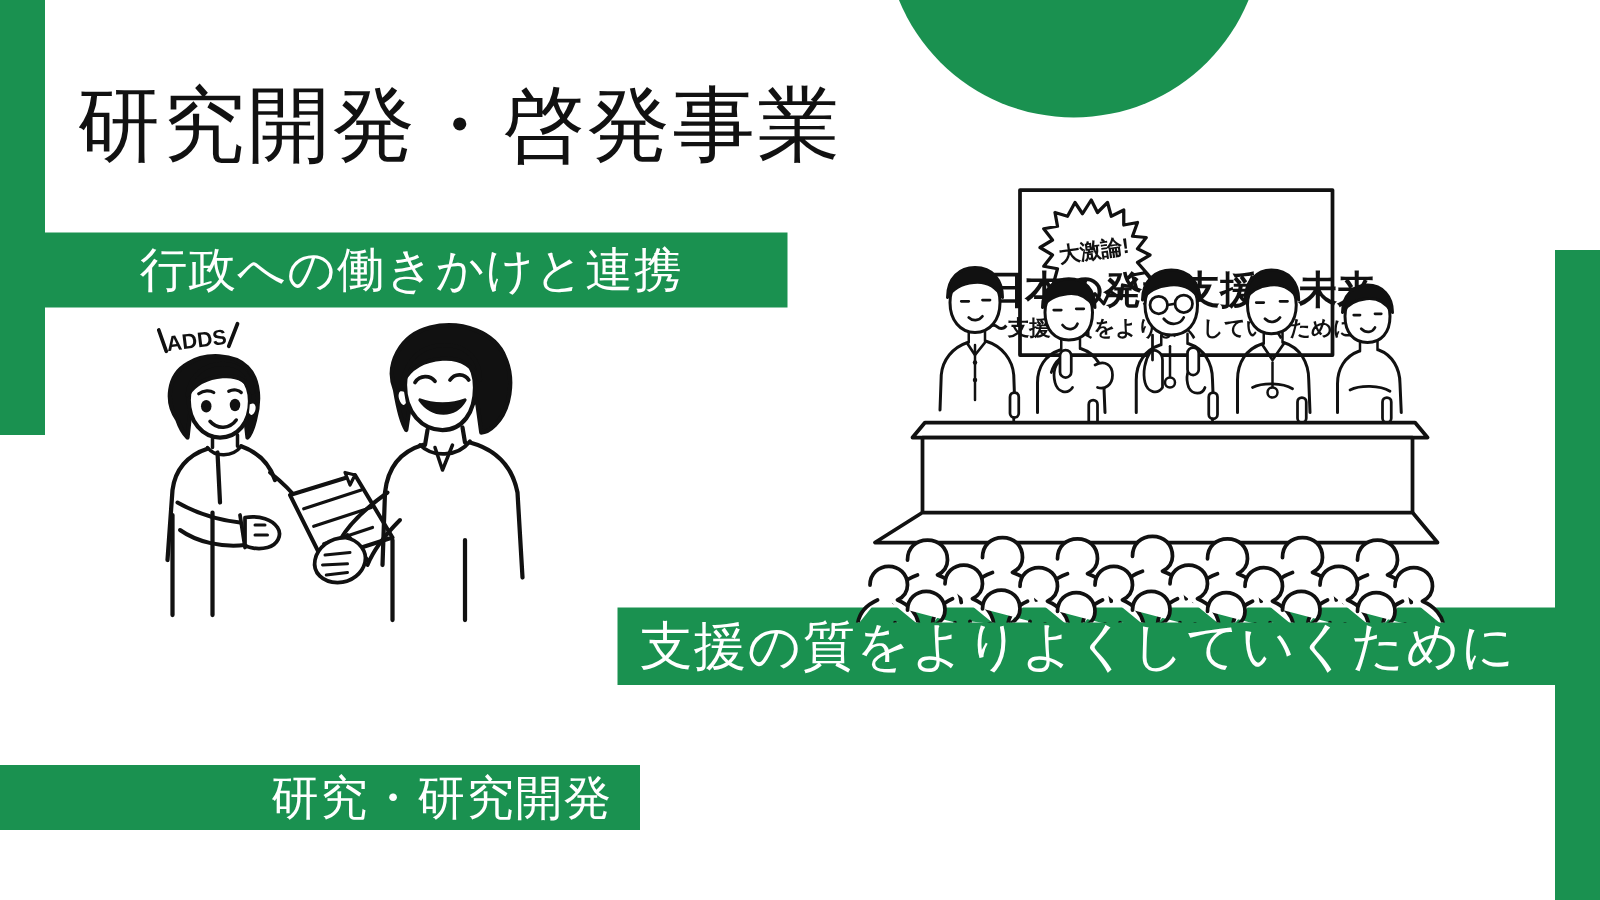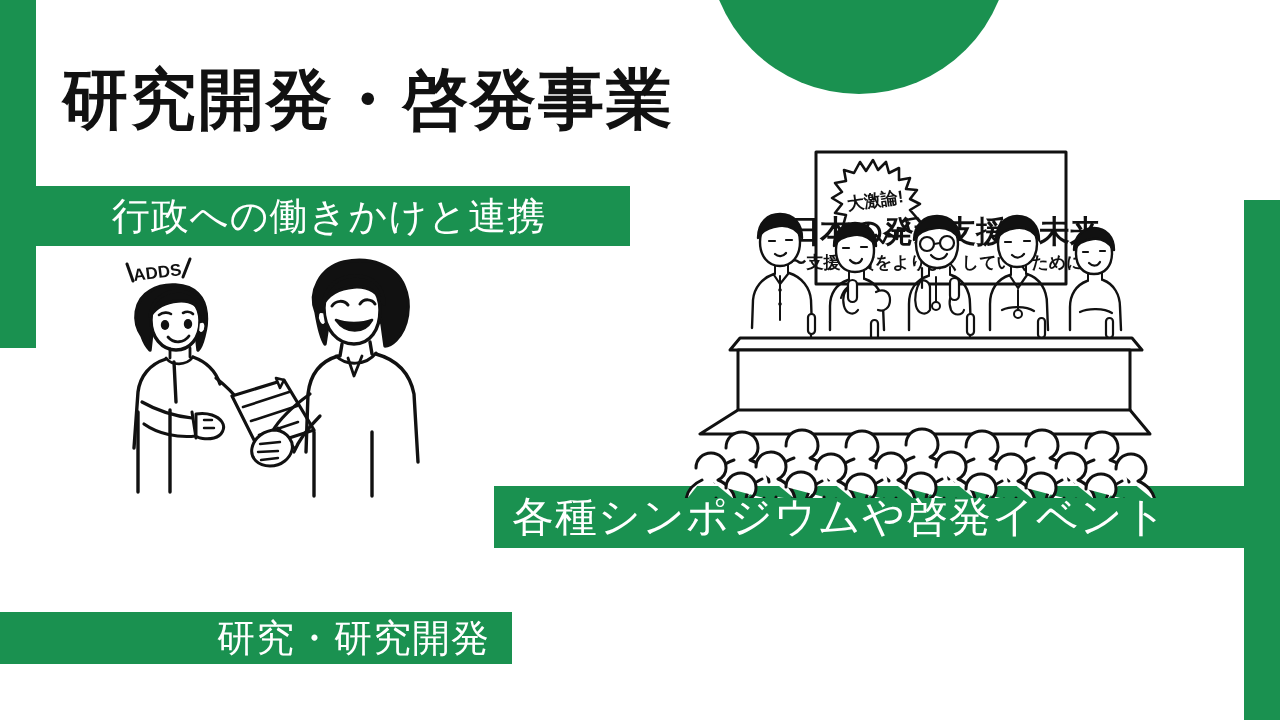--- a/index.html
+++ b/index.html
@@ -50,21 +50,21 @@
 
   
   .slide-title {
     position: absolute;
     left: 62px;
     top: 62px;
     font-size: 66px;
     line-height: 1.15;
     letter-spacing: 2px;
     color: #111111;
-    font-weight: 700;
+    font-weight: 400;
     white-space: nowrap;
   }
 
   
   .cap {
     position: absolute;
     background: #1a9150;
     color: #ffffff;
     display: flex;
     align-items: center;
@@ -132,21 +132,21 @@
   <div class="bar-left-vert"></div>
   <div class="bar-right-vert"></div>
 
   <div class="slide-title">研究開発・啓発事業</div>
 
   <div class="cap cap-admin">
     <span>行政への働きかけと連携</span>
   </div>
 
   <div class="cap cap-symposium">
-    <span>各種シンポジウムや啓発イベント</span>
+    <span>支援の質をよりよくしていくために</span>
   </div>
 
   <div class="cap cap-research">
     <span>研究・研究開発</span>
   </div>
 
   <div class="illus illus-handoff">
     <svg viewBox="0 0 330 250" xmlns="http://www.w3.org/2000/svg" fill="none" stroke="#111" stroke-width="3.4" stroke-linecap="round" stroke-linejoin="round">
 
       <g stroke-width="3">

